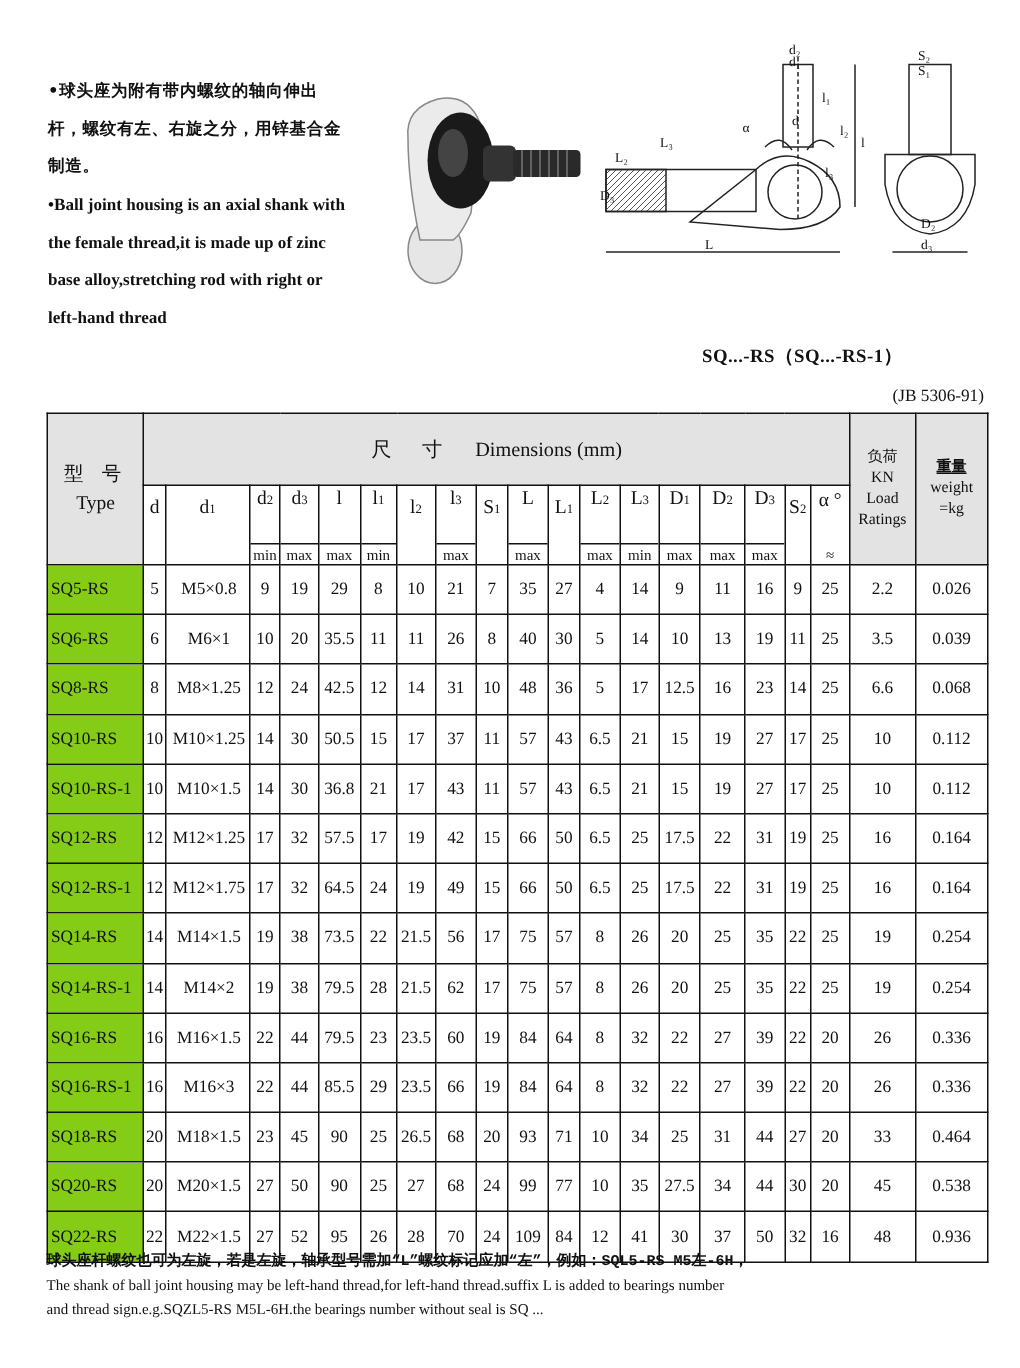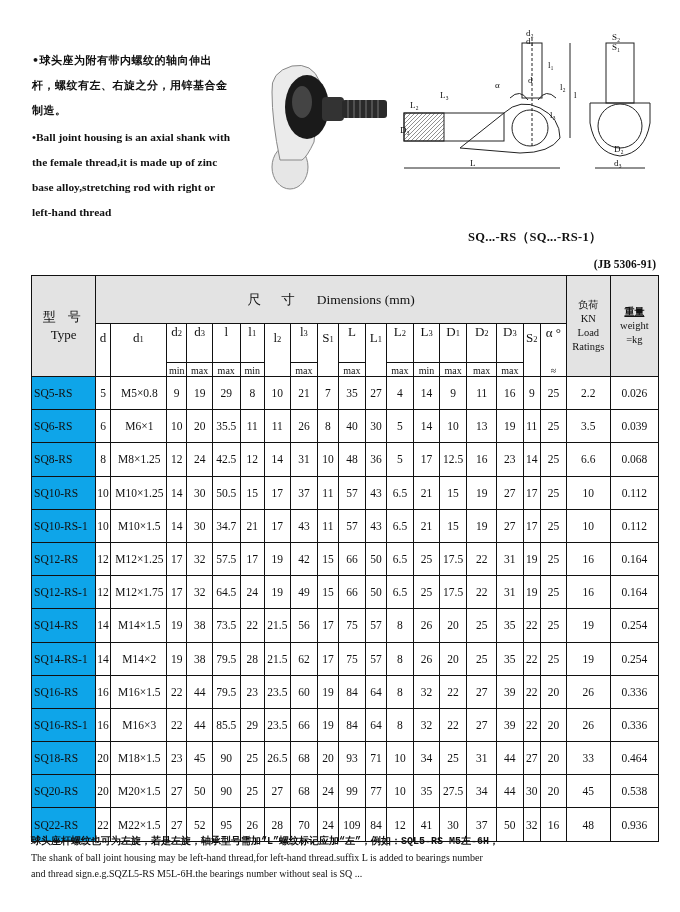--- a/index.html
+++ b/index.html
@@ -4,38 +4,38 @@
 <style>
   html, body { margin:0; padding:0; background:#ffffff; }
   body { width:680px; height:912px; position:relative; overflow:hidden;
          font-family:"Liberation Serif","DejaVu Serif",serif; color:#111; }
   .intro { position:absolute; left:32px; top:48px; width:200px; font-size:11.5px; line-height:25px; }
   .intro .zh { font-family:"DejaVu Sans",sans-serif; font-size:11px; letter-spacing:0.5px; font-weight:bold; }
   .intro .en { font-weight:bold; margin-top:2px; font-size:11.4px; }
   .photo { position:absolute; left:262px; top:52px; width:130px; height:140px; }
   .drawing { position:absolute; left:400px; top:28px; width:260px; height:150px; }
   .drawing-caption { position:absolute; left:468px; top:186px; font-size:12.5px; font-weight:bold; letter-spacing:0.3px;margin-top:43px; }
-  .std { position:absolute; right:24px; top:258px; font-size:11.5px; font-weight:bold; }
+  .std { position:absolute; right:24px; top:258px; font-size:11.5px; font-weight:normal; }
   table.spec { position:absolute; left:31px; top:275px; border-collapse:collapse; width:628px;
                table-layout:fixed; font-size:11.5px; }
   table.spec td, table.spec th { border:1.6px solid #111; padding:0; text-align:center; font-weight:normal; }
   table.spec th { background:#e3e3e3; }
   th.typehead { font-size:13px; line-height:18px; }
   th.typehead .zh { font-family:"DejaVu Sans",sans-serif; font-weight:normal; letter-spacing:4px; }
   th.dimhead { height:47px; font-size:13.5px; }
   th.dimhead .zh { font-family:"DejaVu Sans",sans-serif; letter-spacing:8px; margin-right:14px; }
   th.sub { height:46px; background:#fff !important; font-size:13px; vertical-align:middle; line-height:16px; }
   th.sub .lim { display:block; font-size:10px; line-height:11px; border-top:1.2px solid #111; margin-top:21px; padding-top:2px; }
   th.sub .lim.none { border-top:none; }
   th.sub sub { font-size:8.5px; vertical-align:baseline; }
   th.loadhead, th.weighthead { font-size:10.5px; line-height:14px; }
   th.loadhead .zh, th.weighthead .zh { font-family:"DejaVu Sans",sans-serif; font-size:10px; }
   th.weighthead .zh { text-decoration:underline; font-weight:bold; }
   td { height:32.2px; }
-  td.type { background:#0ea5e9; text-align:left !important; padding-left:2px !important; font-size:11.5px; white-space:nowrap; overflow:hidden; }
+  td.type { background:#84cc16; text-align:left !important; padding-left:2px !important; font-size:11.5px; white-space:nowrap; overflow:hidden; }
   td.d1 { text-align:left; padding-left:2px !important; white-space:nowrap; }
   .notes { position:absolute; left:31px; top:834px; width:630px; font-size:10px; line-height:16px; }
   .notes .zh { font-family:Liberation Mono, monospace; font-size:10px; font-weight:bold; }
   .notes .en { font-size:10px; }
 </style>
 </head>
 <body>
 
 <div class="intro">
   <div class="zh">•球头座为附有带内螺纹的轴向伸出杆，螺纹有左、右旋之分，用锌基合金制造。</div>
@@ -262,21 +262,21 @@
         <td>25</td>
         <td>10</td>
         <td>0.112</td>
       </tr>
       <tr>
         <td class="type">SQ10-RS-1</td>
         <td>10</td>
         <td class="d1">M10×1.5</td>
         <td>14</td>
         <td>30</td>
-        <td>34.7</td>
+        <td>36.8</td>
         <td>21</td>
         <td>17</td>
         <td>43</td>
         <td>11</td>
         <td>57</td>
         <td>43</td>
         <td>6.5</td>
         <td>21</td>
         <td>15</td>
         <td>19</td>

